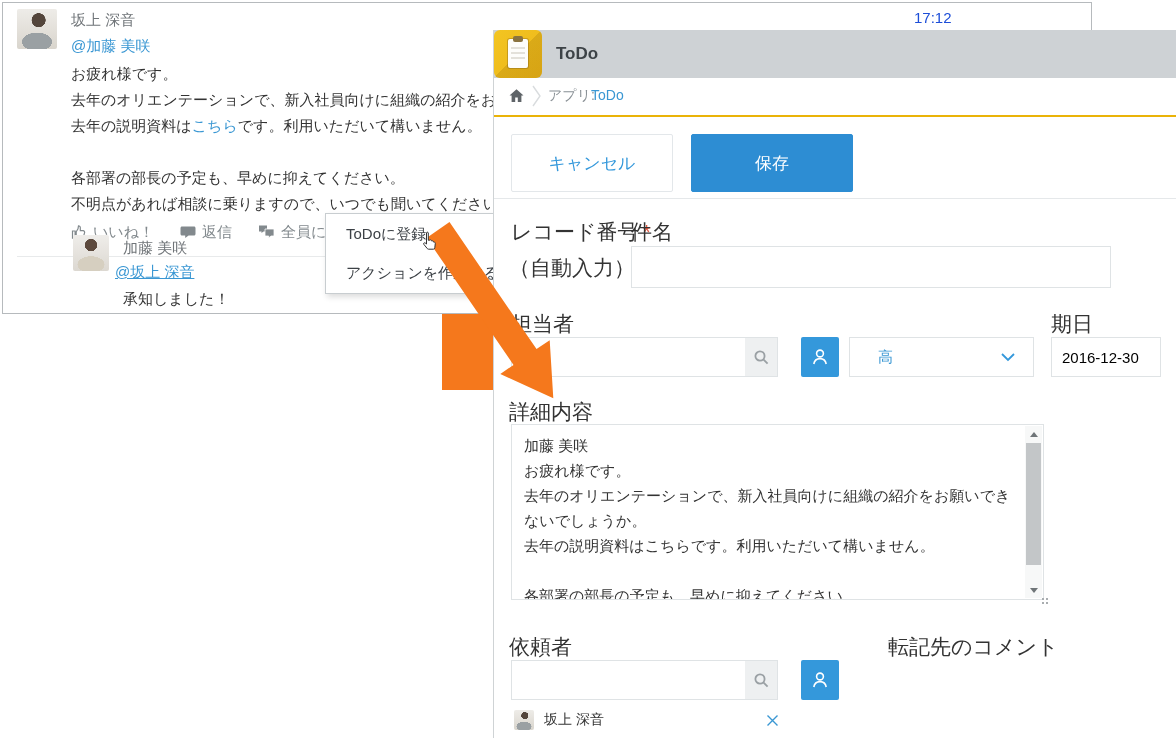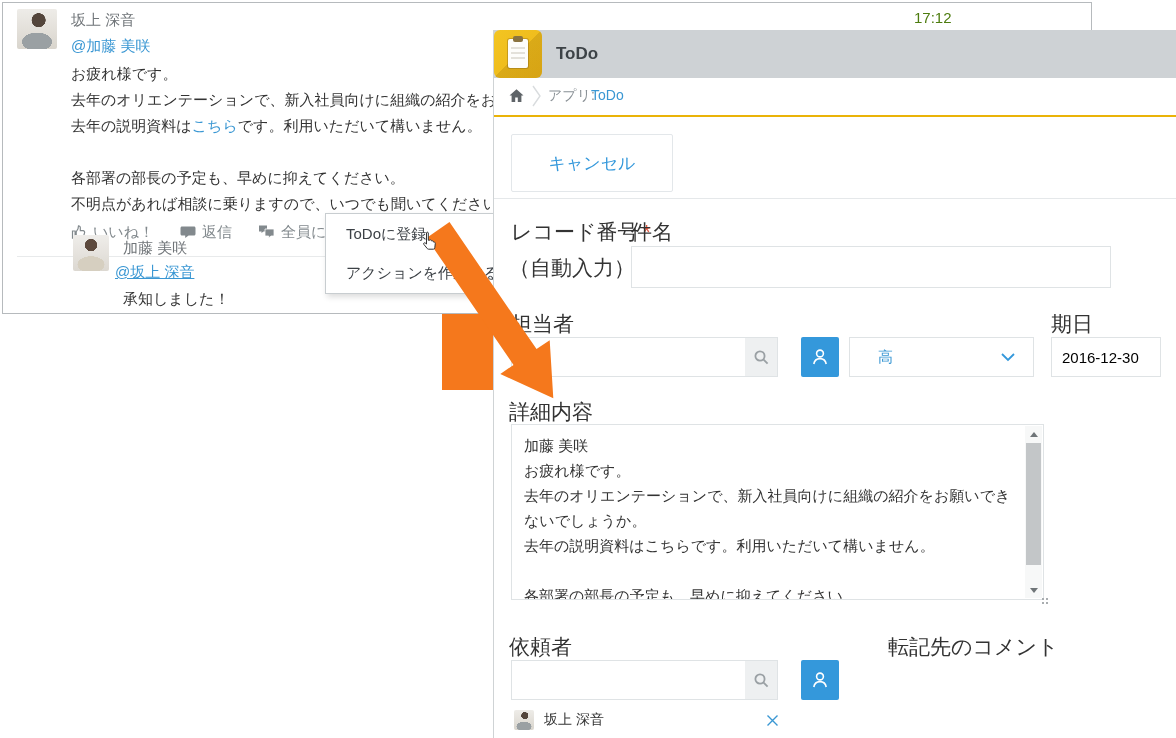--- a/index.html
+++ b/index.html
@@ -3,21 +3,21 @@
 <meta charset="utf-8">
 <style>
   html,body{margin:0;padding:0;background:#fff;}
   #stage{position:relative;width:1176px;height:738px;overflow:hidden;background:#fff;
          font-family:"Liberation Sans","DejaVu Sans",sans-serif;color:#333;}
   .abs{position:absolute;}
 
   
   #bg-window{left:2px;top:2px;width:1088px;height:310px;border:1px solid #b6babd;
              background:#fff;z-index:2;overflow:hidden;}
-  .timestamp{left:911px;top:6px;font-size:15px;color:#4d7c0f;}
+  .timestamp{left:911px;top:6px;font-size:15px;color:#1d4ed8;}
   .avatar{border-radius:2px;background:
       radial-gradient(circle at 54% 28%,#54463c 0 19%,rgba(0,0,0,0) 20%),
       radial-gradient(62% 38% at 50% 82%,#9aa0a3 0 60%,rgba(0,0,0,0) 61%),
       linear-gradient(180deg,#eeece8,#d9d5cd);}
   .avatar.f2{background:
       radial-gradient(circle at 50% 28%,#5d4a3e 0 19%,rgba(0,0,0,0) 20%),
       radial-gradient(62% 38% at 50% 82%,#d6cfc0 0 60%,rgba(0,0,0,0) 61%),
       linear-gradient(180deg,#efedea,#dcd8d1);}
   .author{font-size:15px;color:#707579;}
   .blue-link{font-size:15px;color:#3a97d3;cursor:pointer;text-decoration:none;}
@@ -183,20 +183,21 @@
           <path d="M8.5 1.2L1.5 7.6h2.1v6.4h3.6V9.6h2.6V14h3.6V7.6h2.1z" fill="#5f6468"></path>
         </svg>
       <svg class="abs icon-svg" style="left:38px;top:6px;" width="10" height="24" viewBox="0 0 10 24">
           <path d="M1 2l7 10-7 10" stroke="#d9dcde" fill="none" stroke-width="1.4"></path>
         </svg>
       <span class="abs crumb-text" style="left:54px;top:9px;">アプリ:</span>
       <span class="abs blue-link" style="left:97px;top:9px;font-size:14px;">ToDo</span>
     </div>
 
     <button class="btn" id="cancel-btn">キャンセル</button>
+    <button class="btn" id="save-btn">保存</button>
     <div class="abs" id="toolbar-divider"></div>
 
     <div class="abs field-label" style="left:17px;top:188px;"><span>レコード番号</span><span class="req">*</span></div>
     <div class="abs field-label" style="left:137px;top:188px;">件名</div>
     <div class="abs field-label" style="left:15px;top:224px;">（自動入力）</div>
     <div class="abs tbox" style="left:137px;top:216px;width:480px;height:42px;">
       <input class="raw" type="text" value="" style="">
     </div>
 
     <div class="abs field-label" style="left:17px;top:280px;">担当者</div>

